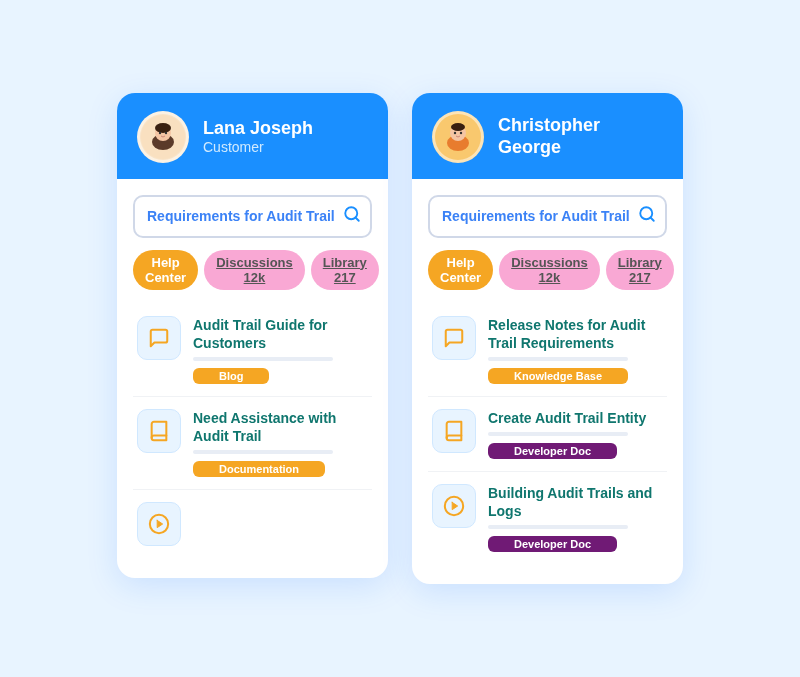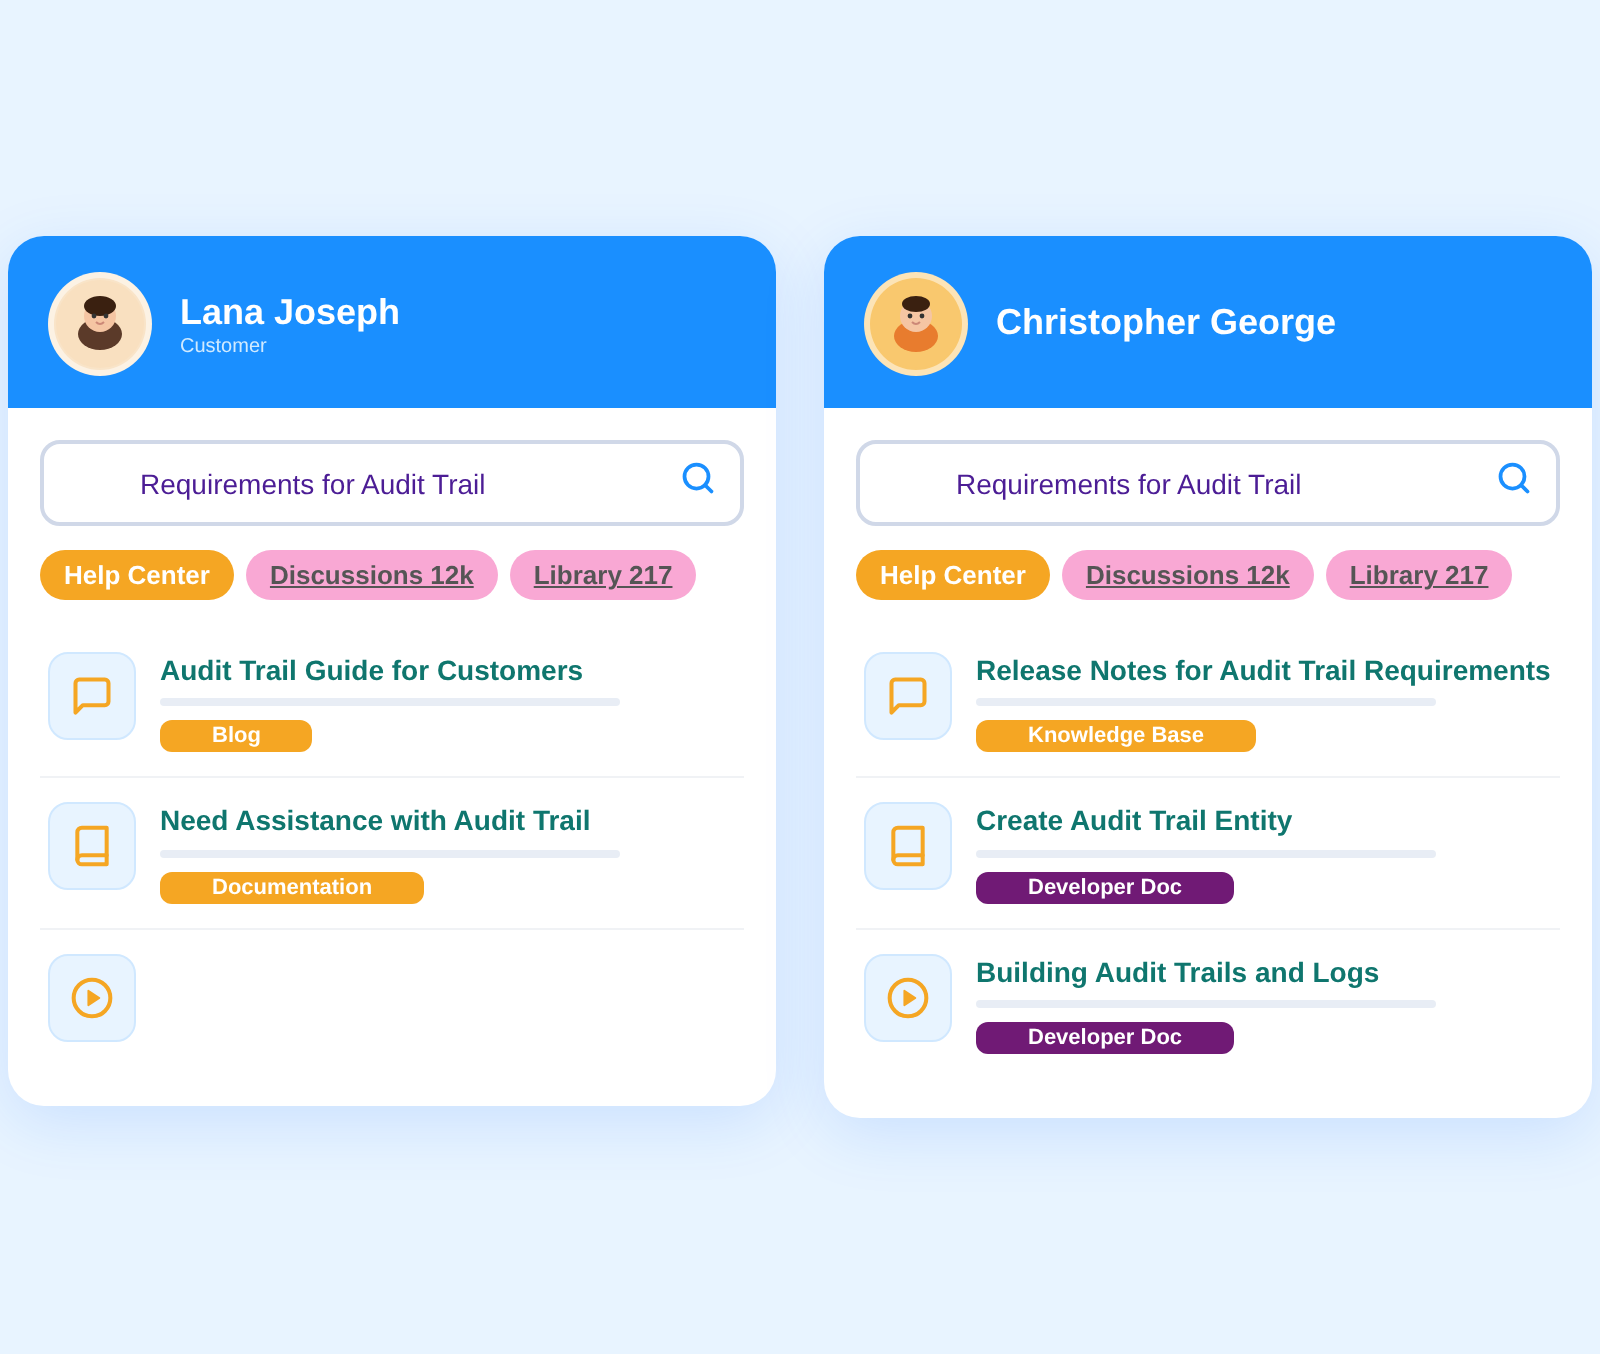--- a/index.html
+++ b/index.html
@@ -14,21 +14,21 @@
     }
     .cards-container {
       display: flex;
       gap: 24px;
       padding: 40px 30px;
       align-items: flex-start;
     }
     .card {
       background: #fff;
       border-radius: 18px;
-      width: 384px;
+      width: 271px;
       overflow: hidden;
       box-shadow: 0 8px 32px rgba(0,100,255,0.13);
     }
     .card-header {
       background: #1a8fff;
       padding: 18px 20px 16px 20px;
       display: flex;
       align-items: center;
       gap: 14px;
     }
@@ -52,44 +52,43 @@
       background: #f9c86e;
     }
     .user-info .user-name {
       color: #fff;
       font-size: 18px;
       font-weight: 700;
       line-height: 1.2;
     }
     .user-info .user-role {
       color: #d0eaff;
-      font-size: 10px;
+      font-size: 14px;
       font-weight: 400;
     }
     .card-body {
       padding: 16px 16px 20px 16px;
     }
     .search-bar {
       display: flex;
       align-items: center;
       background: #fff;
       border: 2px solid #d0d8e8;
       border-radius: 10px;
       padding: 8px 12px;
       margin-bottom: 12px;
     }
     .search-bar input {
       border: none;
       outline: none;
       font-size: 14px;
-      font-weight: 400;
-      color: #4c1d95;
+      font-weight: 700;
+      color: #3b82f6;
       flex: 1;
       background: transparent;
-      margin-left: 36px;
     }
     .search-icon {
       color: #1a8fff;
       font-size: 18px;
       cursor: pointer;
     }
     .tabs {
       display: flex;
       gap: 6px;
       margin-bottom: 14px;

